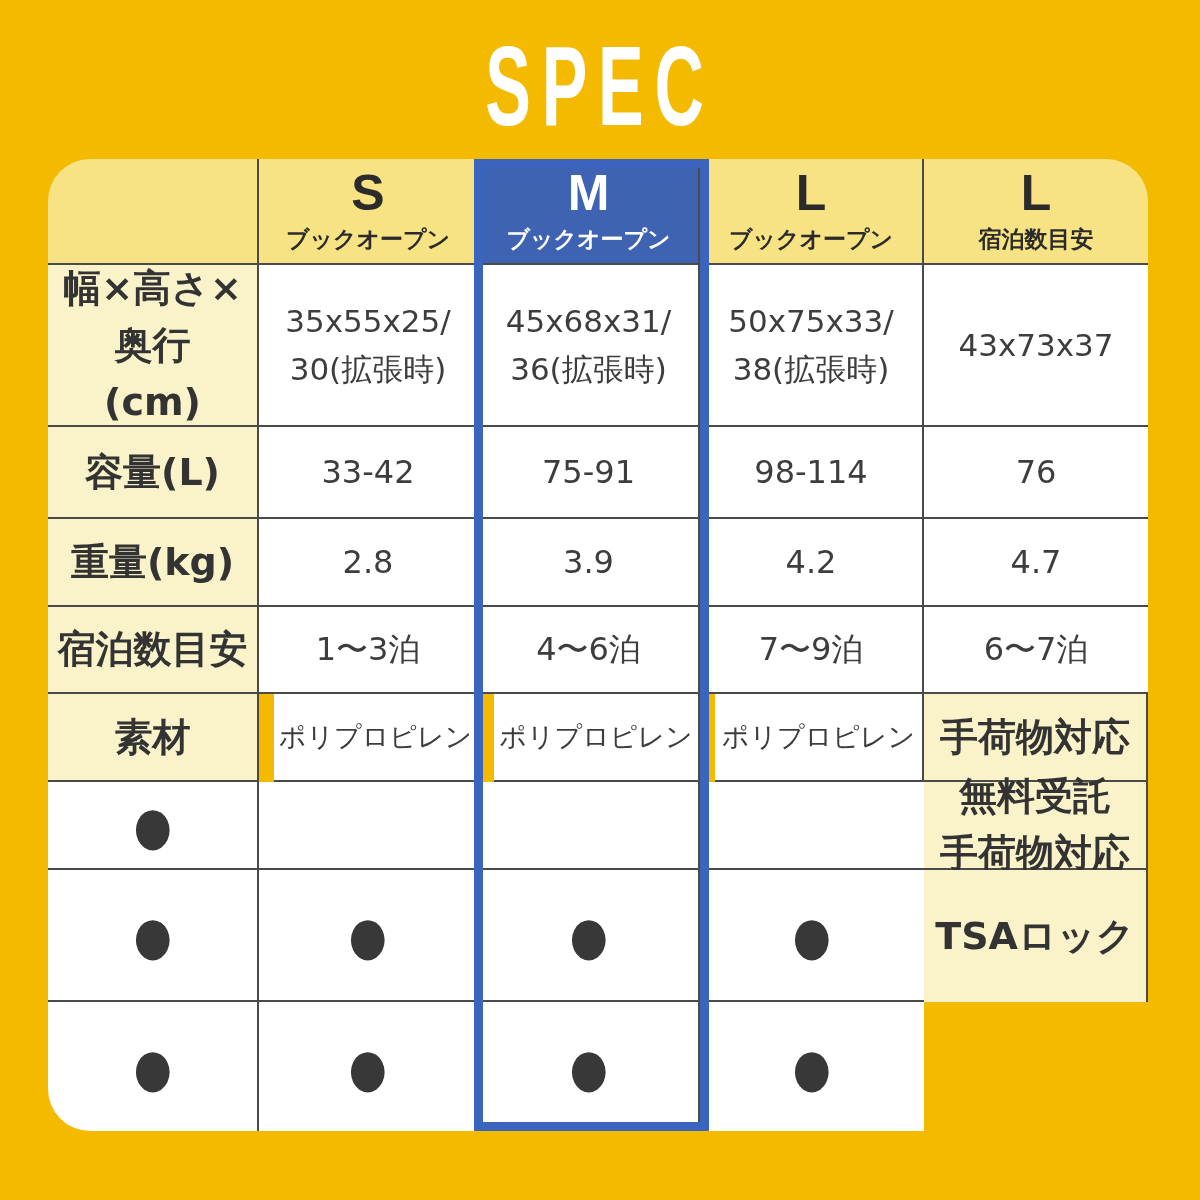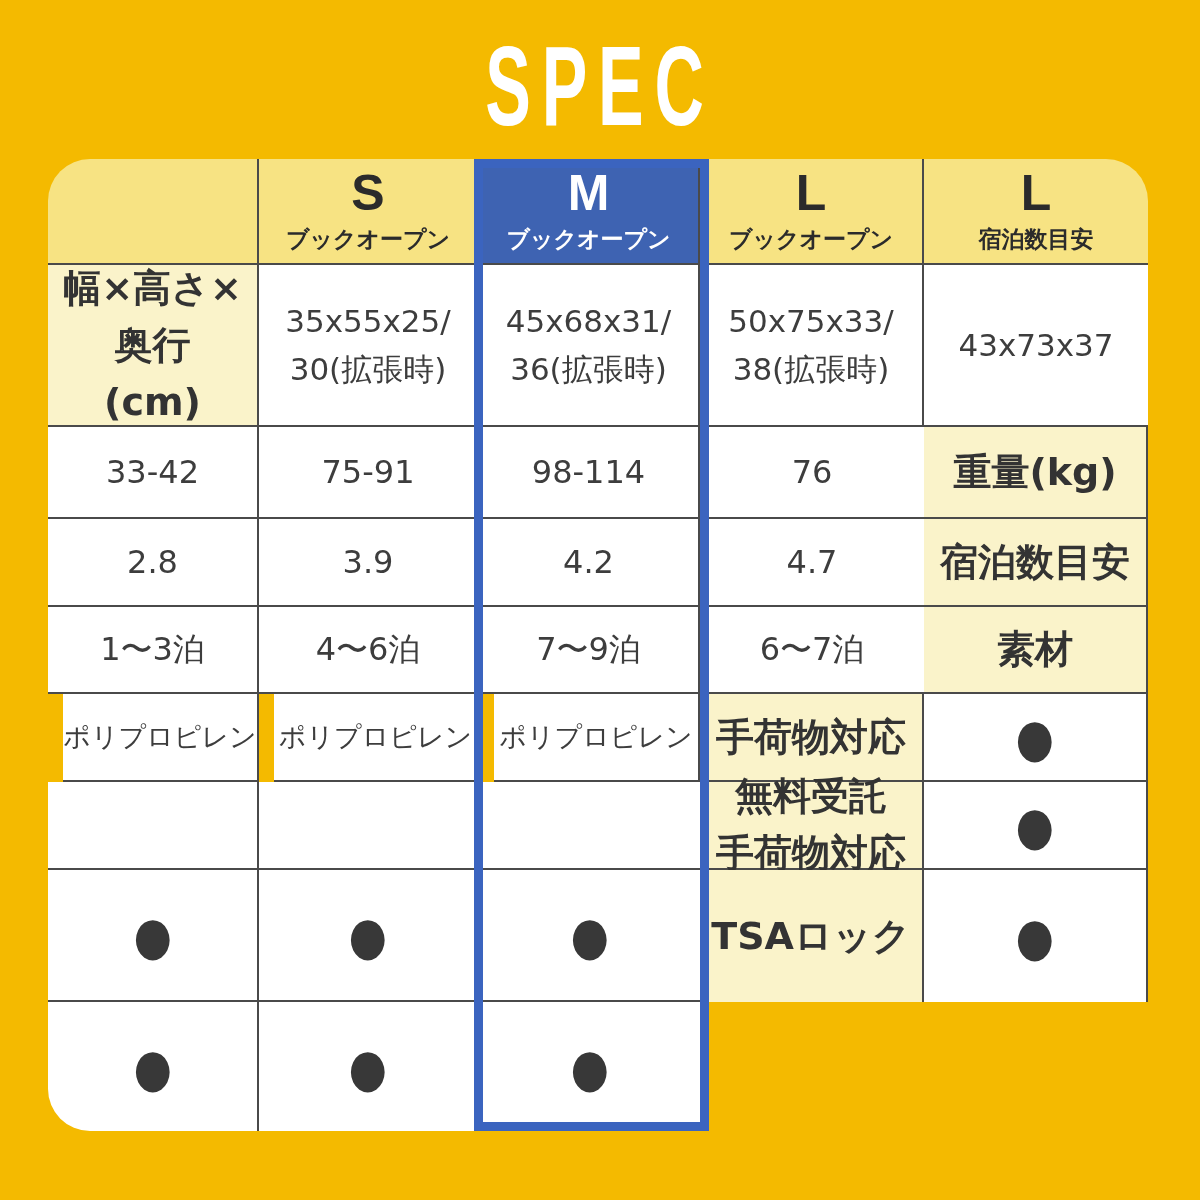--- a/index.html
+++ b/index.html
@@ -93,20 +93,23 @@
   </div>
   <div class="c white bb br dims">
     <span>50x75x33/</span>
     <span>38(拡張時)</span>
   </div>
   <div class="c white bb dims">
     <span>43x73x37</span>
     <span></span>
   </div>
 
+  <div class="c lab bb br">
+    <span>容量(L)</span>
+  </div>
   <div class="c white bb br d">33-42</div>
   <div class="c white bb br d">75-91</div>
   <div class="c white bb br d">98-114</div>
   <div class="c white bb d">76</div>
 
   <div class="c lab bb br">
     <span>重量(kg)</span>
   </div>
   <div class="c white bb br d">2.8</div>
   <div class="c white bb br d">3.9</div>

